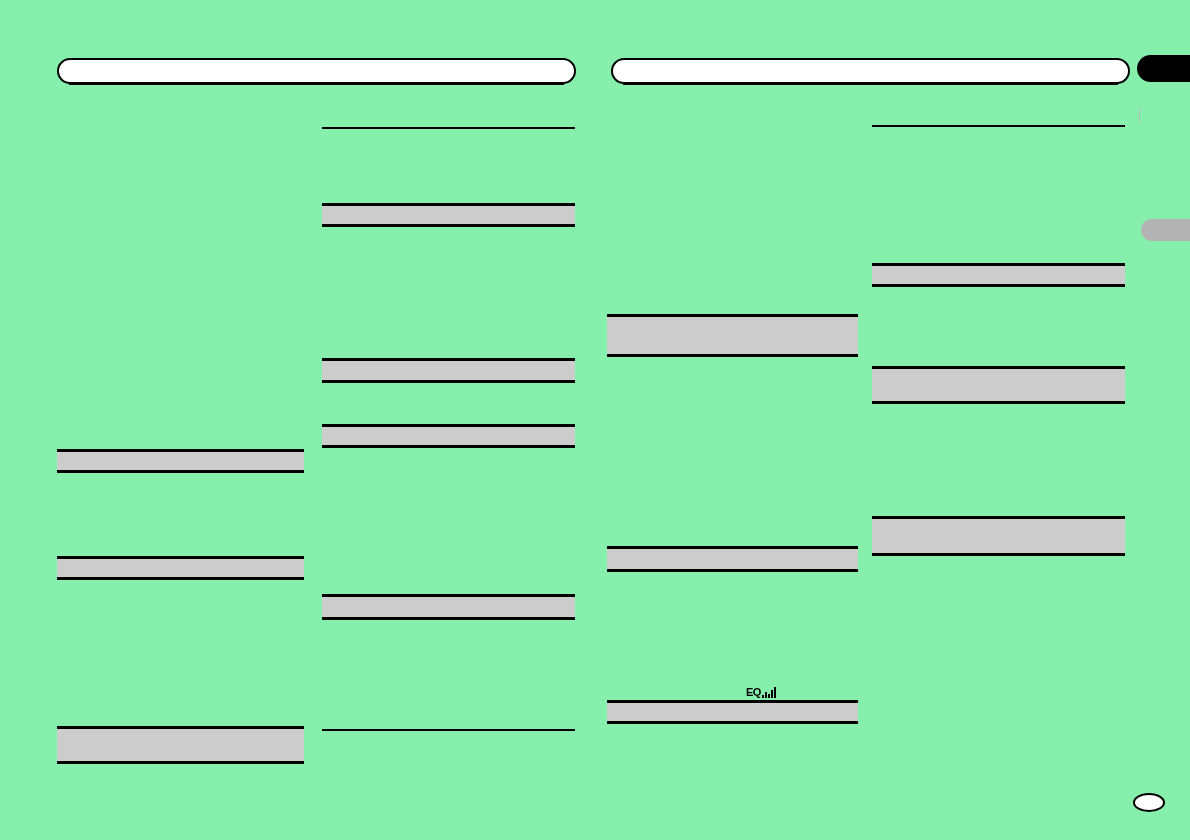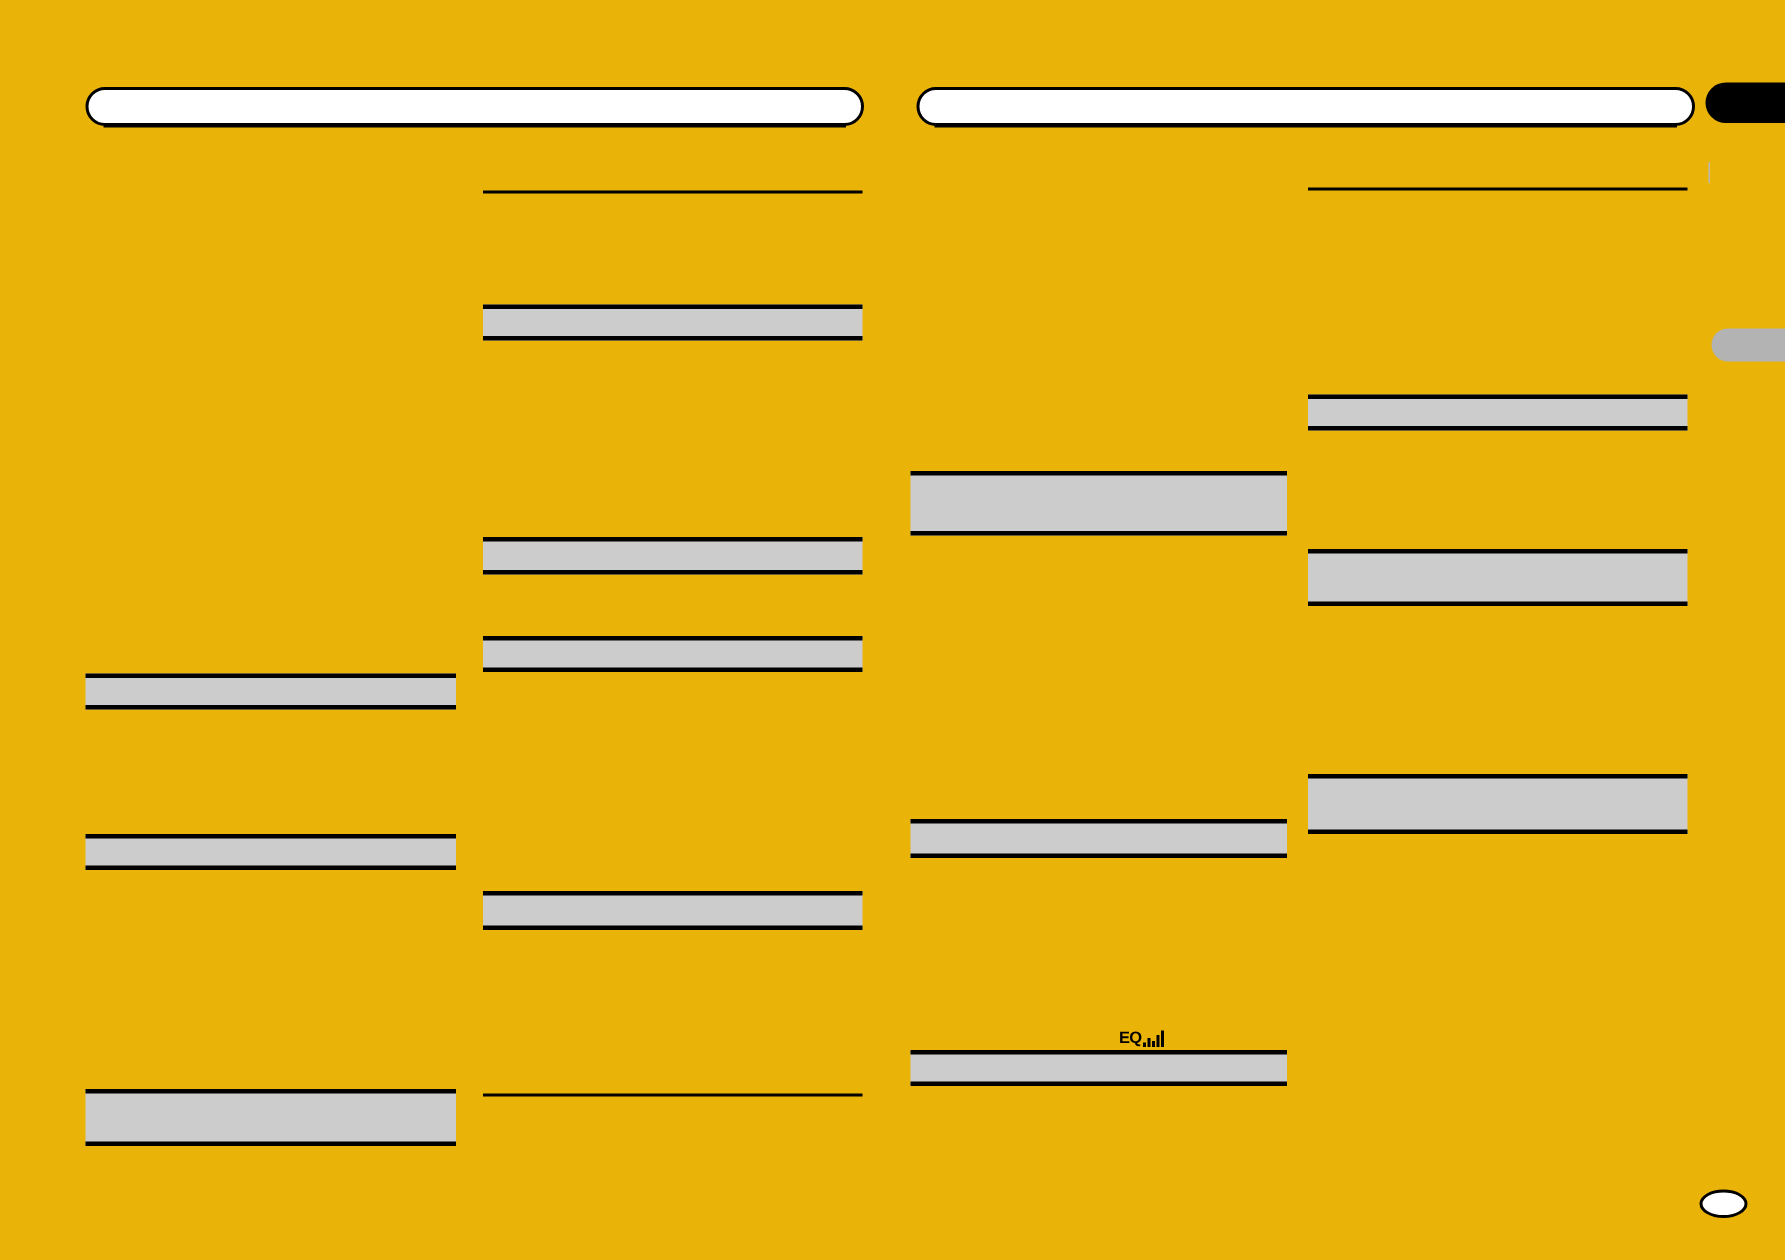--- a/index.html
+++ b/index.html
@@ -1,21 +1,21 @@
 <!DOCTYPE html>
 <html><head>
 <meta charset="utf-8">
 <title>Manual Spread</title>
 <style>
   html,body{margin:0;padding:0;background:#ffffff;}
   body{
     font-family:"Liberation Sans", sans-serif;
     width:1190px;height:840px;overflow:hidden;position:relative;
   }
-  #page{position:absolute;inset:0;background:#eab308;}
+  #page{position:absolute;inset:0;background:#86efac;}
 
   
   .pill{
     position:absolute;
     border:2px solid #000;
     border-radius:999px;
     background:#fff;
     box-sizing:border-box;
   }
   .pill::after{

